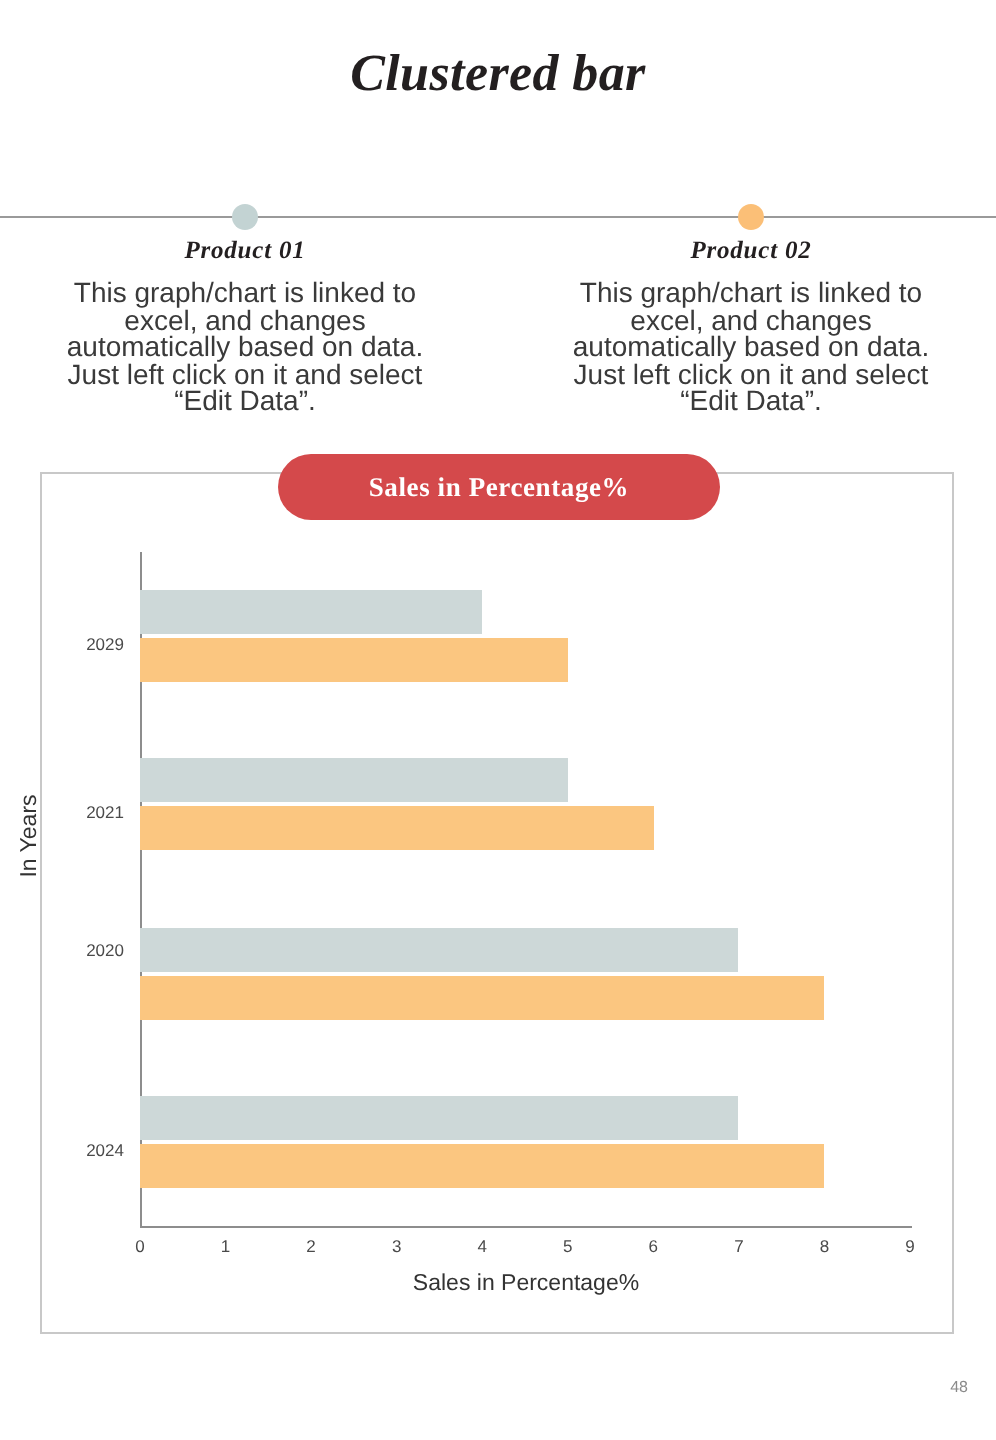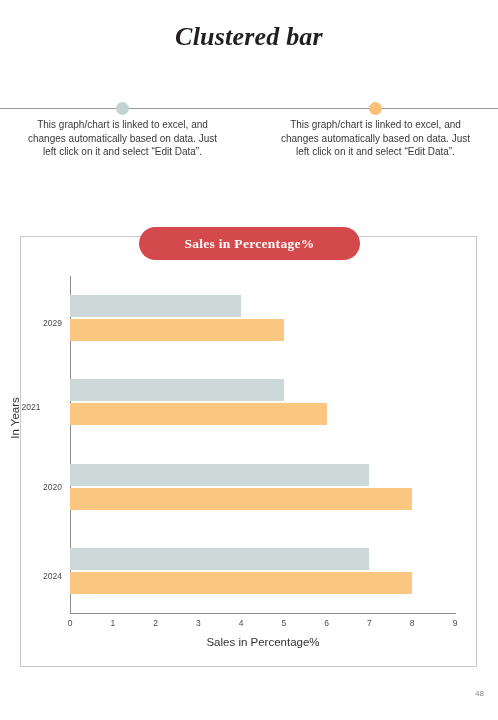--- a/index.html
+++ b/index.html
@@ -62,21 +62,21 @@
   .product-name {
     font-family: "Liberation Serif", serif;
     font-style: italic;
     font-weight: bold;
     font-size: 12.5px;
     color: #231f20;
     letter-spacing: 0.4px;
     margin-bottom: 7px;
   }
   .product-desc {
-    font-size: 10px;
+    font-size: 14px;
     line-height: 13.5px;
     color: #3a3a3a;
     padding: 0 12px;
   }
 
   
   .chart-panel {
     position: absolute;
     left: 20px;
     top: 236px;
@@ -200,24 +200,26 @@
 <body>
 
 <div class="slide-title">Clustered bar</div>
 
 <div class="divider"></div>
 
 <div class="dot dot-1"></div>
 <div class="dot dot-2"></div>
 
 <div class="product-col col-1">
+  <div class="product-name">Product  01</div>
   <div class="product-desc">This graph/chart is linked to excel, and changes automatically based on data. Just left click on it and select “Edit Data”.</div>
 </div>
 
 <div class="product-col col-2">
+  <div class="product-name">Product  02</div>
   <div class="product-desc">This graph/chart is linked to excel, and changes automatically based on data. Just left click on it and select “Edit Data”.</div>
 </div>
 
 <div class="chart-panel"></div>
 
 <div class="badge">Sales in Percentage%</div>
 
 <div class="y-axis-line"></div>
 <div class="x-axis-line"></div>
 
@@ -235,22 +237,22 @@
       <div class="bar series-b" style="top: 24px; width: 342.222px; background: rgb(251, 198, 128);"></div>
     </div>
     <div class="group" style="top: 271.875px; height: 46px;">
       <div class="bar series-a" style="top: 0px; width: 299.444px; background: rgb(205, 216, 216);"></div>
       <div class="bar series-b" style="top: 24px; width: 342.222px; background: rgb(251, 198, 128);"></div>
     </div>
   </div>
 
 <div id="y-tick-container">
     <div class="y-tick-wrap" style="top: 312.125px; position: absolute;"><span class="y-tick-label" style="position: static; margin-right: 8px;">2029</span></div>
-    <div class="y-tick-wrap" style="top: 396.375px; position: absolute; text-align: center;"><span class="y-tick-label" style="position: static; margin-right: 8px;">2021</span></div>
-    <div class="y-tick-wrap" style="top: 476px; position: absolute;"><span class="y-tick-label" style="position: static; margin-right: 8px;">2020</span></div>
+    <div class="y-tick-wrap" style="top: 396.375px; position: absolute;"><span class="y-tick-label" style="position: static; margin-right: 8px;">2021</span></div>
+    <div class="y-tick-wrap" style="top: 465px; position: absolute;"><span class="y-tick-label" style="position: static; margin-right: 8px;">2020</span></div>
     <div class="y-tick-wrap" style="top: 564.875px; position: absolute;"><span class="y-tick-label" style="position: static; margin-right: 8px;">2024</span></div>
   </div>
 <div id="x-tick-container">
     <div class="x-tick" style="left: 70px;">0</div>
     <div class="x-tick" style="left: 112.778px;">1</div>
     <div class="x-tick" style="left: 155.556px;">2</div>
     <div class="x-tick" style="left: 198.333px;">3</div>
     <div class="x-tick" style="left: 241.111px;">4</div>
     <div class="x-tick" style="left: 283.889px;">5</div>
     <div class="x-tick" style="left: 326.667px;">6</div>

